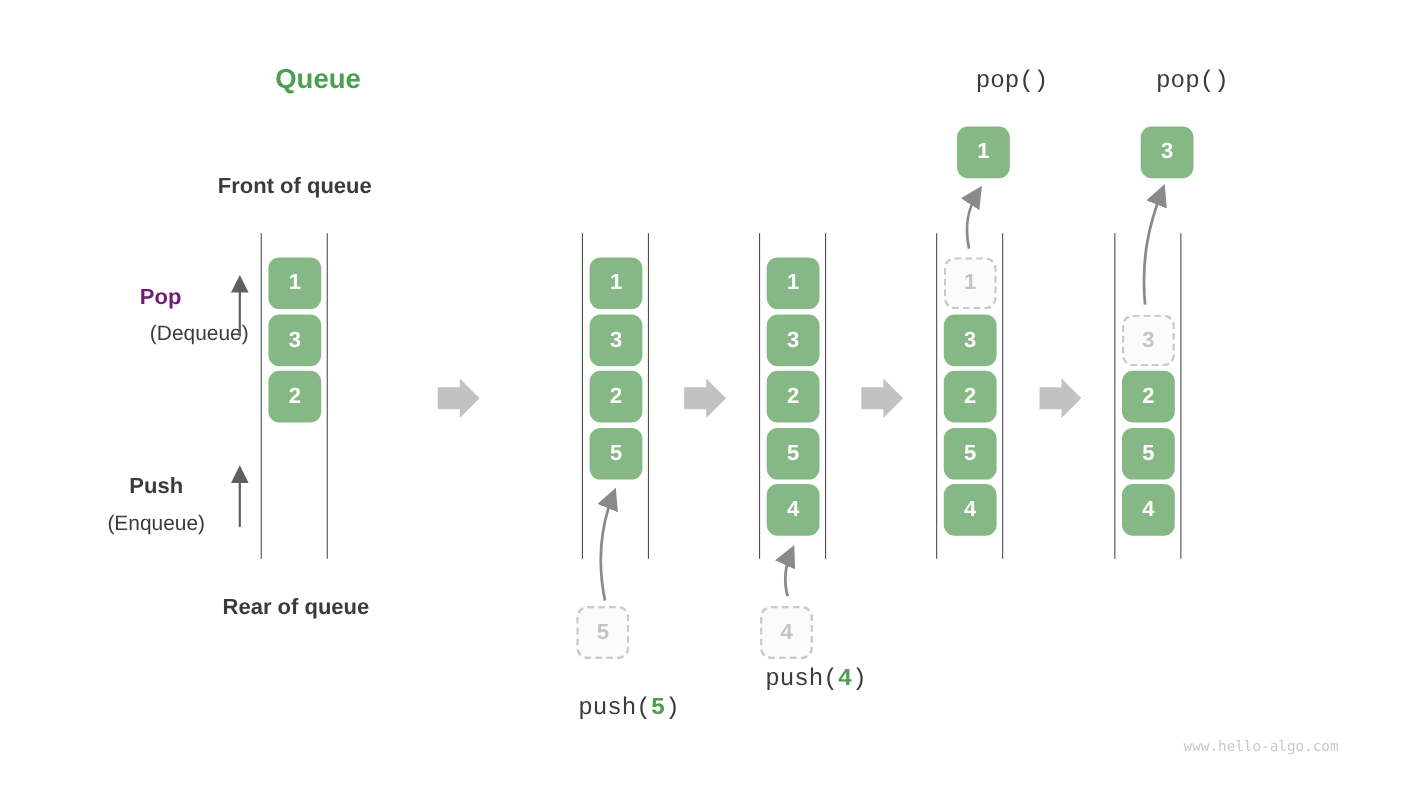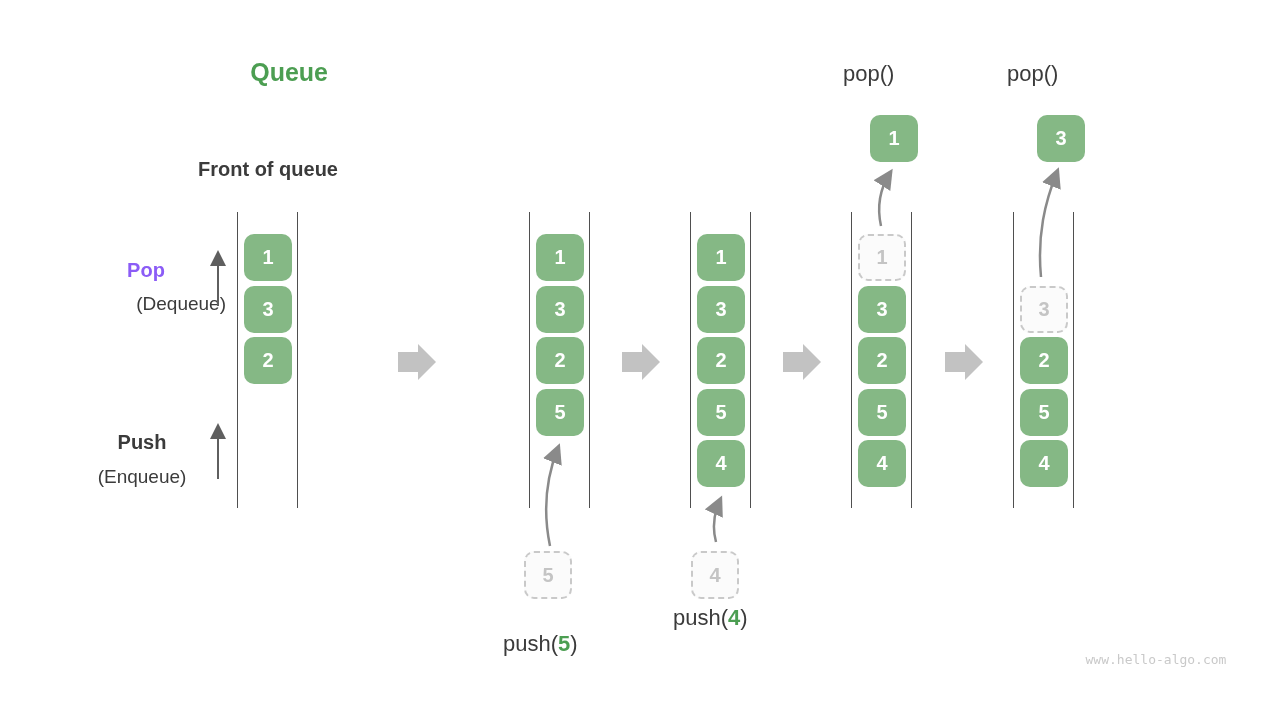--- a/index.html
+++ b/index.html
@@ -18,43 +18,43 @@
   .title {
     left: 208px; top: 58px; width: 120px;
     text-align: right;
     font-size: 25px; font-weight: bold; color: #4c9e52;
   }
   .front-label  { left: 188px; top: 158px; width: 160px; text-align: center;
                   font-size: 20px; font-weight: bold; color: #3b3b3b; }
   .rear-label   { left: 188px; top: 541px; width: 162px; text-align: center;
                   font-size: 20px; font-weight: bold; color: #3b3b3b; }
   .pop-word     { left: 66px;  top: 259px; width: 160px; text-align: center;
-                  font-size: 20px; font-weight: bold; color: #8b5cf6; }
+                  font-size: 20px; font-weight: bold; color: #701a75; }
   .pop-sub      { left: 66px;  top: 293px; width: 160px; text-align: right;
                   font-size: 19px; color: #3b3b3b; }
   .push-word    { left: 62px;  top: 431px; width: 160px; text-align: center;
                   font-size: 20px; font-weight: bold; color: #3b3b3b; }
   .push-sub     { left: 62px;  top: 466px; width: 160px; text-align: center;
                   font-size: 19px; color: #3b3b3b; }
 
   .code {
-    font-family: Liberation Sans, sans-serif;
+    font-family: Liberation Mono, monospace;
     font-size: 22px; color: #3b3b3b;
-    text-align: left;
+    text-align: right;
   }
   .code .argnum { color: #4c9e52; font-weight: bold; }
   .pop-label-1 { left: 843px;  top: 61px; width: 110px; }
   .pop-label-2 { left: 1007px; top: 61px; width: 110px; }
   .push-label-1 { left: 503px; top: 631px; width: 115px; }
   .push-label-2 { left: 673px; top: 605px; width: 115px; }
 
   .watermark {
-    left: 1076px; top: 652px; width: 160px;
+    left: 1076px; top: 672px; width: 160px;
     font-family: "DejaVu Sans Mono", monospace;
-    font-size: 13px; color: #c9c9c9; text-align: center;
+    font-size: 13px; color: #c9c9c9;
   }
 
   
   .queue {
     position: absolute;
     top: 212px; width: 61px; height: 296px;
     border-left: 1.5px solid #4f4f4f;
     border-right: 1.5px solid #4f4f4f;
   }
   .cell {
@@ -92,20 +92,21 @@
 <body>
 
 <div id="canvas">
 
   <div class="abs title">Queue</div>
   <div class="abs front-label">Front of queue</div>
   <div class="abs pop-word">Pop</div>
   <div class="abs pop-sub">(Dequeue)</div>
   <div class="abs push-word">Push</div>
   <div class="abs push-sub">(Enqueue)</div>
+  <div class="abs rear-label">Rear of queue</div>
 
   <div class="abs code pop-label-1">pop()</div>
   <div class="abs code pop-label-2">pop()</div>
   <div class="abs code push-label-1"><span>push(</span><span class="argnum">5</span><span>)</span></div>
   <div class="abs code push-label-2"><span>push(</span><span class="argnum">4</span><span>)</span></div>
 
   <div class="queue" style="left:237px">
     <div class="cell s0">1</div>
     <div class="cell s1">3</div>
     <div class="cell s2">2</div>

